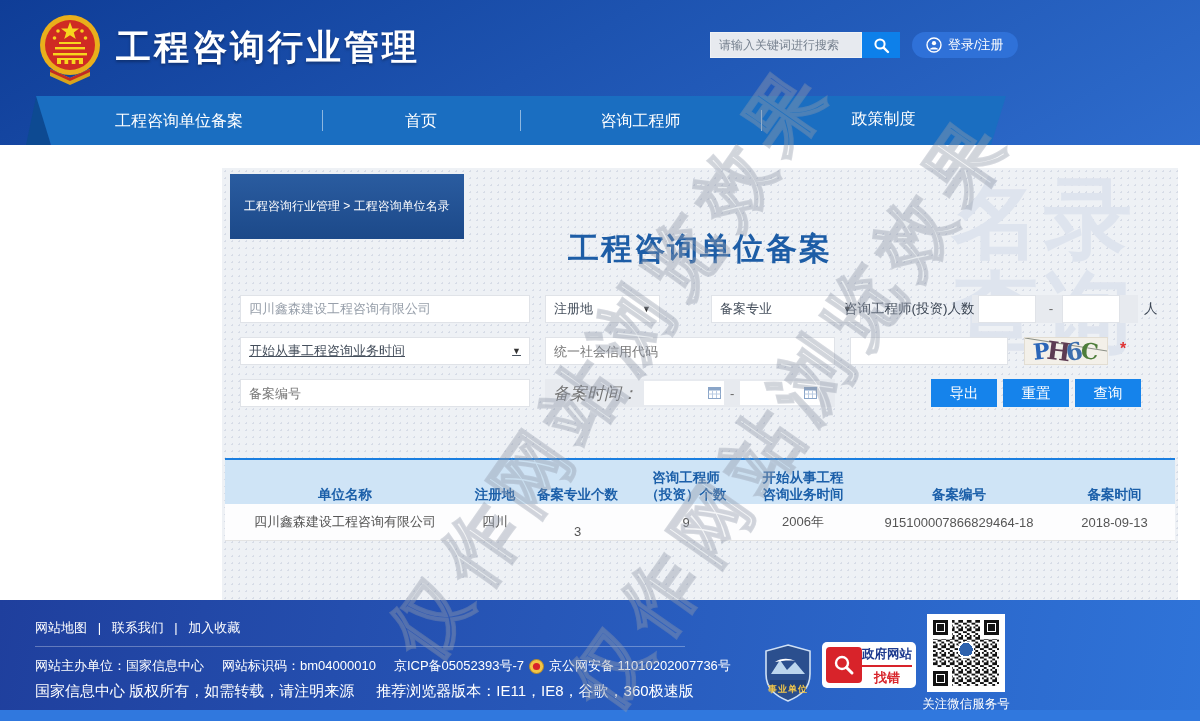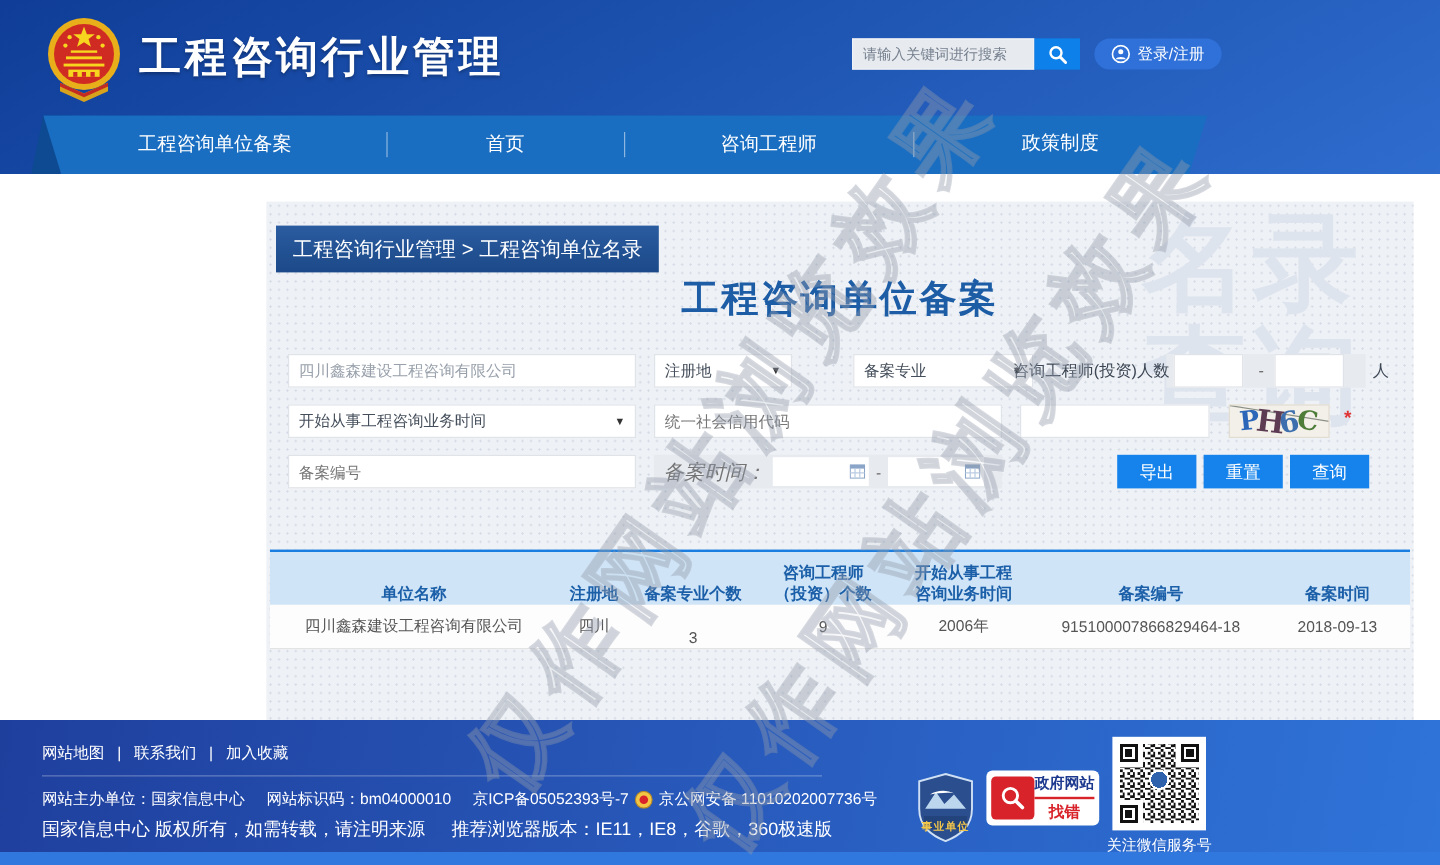--- a/index.html
+++ b/index.html
@@ -28,43 +28,43 @@
   .nav-item{position:relative;text-align:center;line-height:49px;color:#fff;font-size:16px;cursor:pointer;}
   .nav-item.n1{width:198px;} .nav-item.n2{width:286px;} .nav-item.n3{width:241px;} .nav-item.n4{width:245px;font-family:Liberation Mono, monospace;}
   .nav-item + .nav-item::before{content:"";position:absolute;left:0;top:14px;height:21px;width:1px;
            background:rgba(255,255,255,.5);}
 
   
   .panel{position:absolute;left:222px;top:168px;width:956px;height:432px;background:#eef1f5;
          background-image:radial-gradient(rgba(185,195,212,.45) 1px,transparent 1px);background-size:7px 7px;}
   .bg-big-text{position:absolute;right:42px;top:4px;z-index:0;text-align:center;font-weight:bold;
                font-size:88px;line-height:94px;color:#dee4ee;letter-spacing:4px;user-select:none;}
-  .breadcrumb{position:absolute;left:8px;top:20px;z-index:2;background:linear-gradient(#2a5ca0,#1c4989);
-              color:#fff;font-size:17px;padding:8px 14px;}
+  .breadcrumb{position:absolute;left:8px;top:6px;z-index:2;background:linear-gradient(#2a5ca0,#1c4989);
+              color:#fff;font-size:12px;padding:24px 14px;}
   .page-title{position:absolute;left:0;top:60px;width:100%;z-index:1;text-align:center;
               font-size:31px;font-weight:bold;color:#1d5da6;letter-spacing:2px;}
 
   
   .fin,.fsel{position:absolute;height:28px;box-sizing:border-box;background:#fff;border:1px solid #e0e3e8;
              font-size:13px;color:#98a0ab;padding:0 8px;outline:none;z-index:2;}
   .fsel{display:flex;align-items:center;justify-content:space-between;color:#454f5c;cursor:pointer;}
   .fsel .arrow{font-size:9px;color:#333;}
   .flabel{position:absolute;z-index:2;line-height:28px;font-size:13.5px;color:#3c4654;}
   .graybar{position:absolute;height:28px;background:#e7eaef;z-index:1;}
   .row1{top:127px;} .row2{top:169px;} .row3{top:211px;}
   .f-company{left:18px;width:290px;}
   .f-sel-area{left:323px;width:115px;}
   .f-sel-spec{left:489px;width:150px;}
   .f-count-label{left:622px;top:127px;}
   .bar-count{left:750px;top:127px;width:166px;}
   .f-num1{left:756px;width:58px;}
   .f-dash1{left:822px;top:127px;width:14px;text-align:center;color:#666;}
   .f-num2{left:840px;width:58px;}
   .f-unit{left:922px;top:127px;}
-  .f-sel-start{left:18px;width:290px;}
+  .f-sel-start{left:18px;width:290px;text-decoration:underline;}
   .f-credit{left:323px;width:290px;}
   .f-captcha-in{left:628px;width:158px;}
   .captcha{position:absolute;left:802px;top:169px;width:84px;height:28px;z-index:2;background:#f3f0e9;
            border:1px solid #e2ddd2;box-sizing:border-box;display:flex;align-items:center;justify-content:center;
            overflow:hidden;cursor:pointer;}
   .captcha span{font-weight:bold;font-family:"DejaVu Serif","Liberation Serif",serif;}
   .cp1{color:#2b66b8;font-size:22px;transform:rotate(-6deg);}
   .cp2{color:#5d3b52;font-size:25px;transform:rotate(7deg);margin-left:-3px;}
   .cp3{color:#3d6fae;font-size:24px;transform:rotate(-10deg);margin-left:-4px;}
   .cp4{color:#4e7d3a;font-size:22px;transform:rotate(6deg);margin-left:-2px;}

